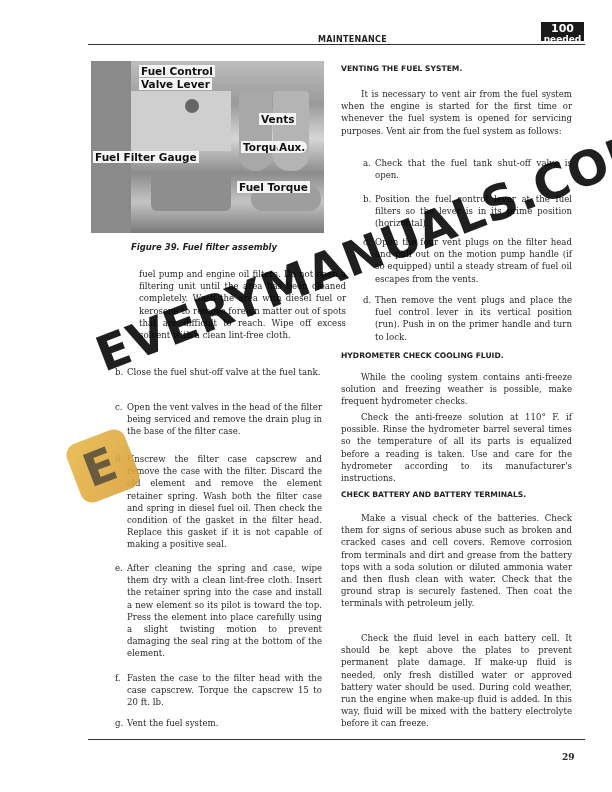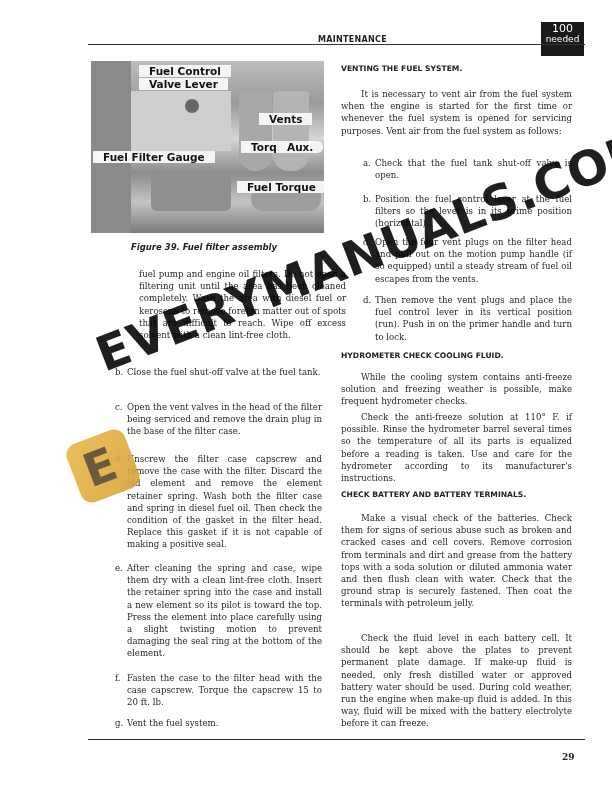--- a/index.html
+++ b/index.html
@@ -1,25 +1,25 @@
 <!DOCTYPE html>
 <html><head>
 <meta charset="utf-8">
 <style>
   html, body { margin:0; padding:0; background:#ffffff; }
   body { width:612px; height:792px; position:relative; overflow:hidden; font-family:"DejaVu Serif", serif; color:#2a2a2a; }
   .header-rule { position:absolute; left:88px; top:44px; width:497px; height:1px; background:#333; }
   .section-tab { position:absolute; left:318px; top:35px; font-family:"DejaVu Sans", sans-serif; font-weight:bold; font-size:8px; letter-spacing:0.3px; color:#222; }
-  .hours-badge { position:absolute; left:541px; top:22px; width:43px; height:34px; background:#1a1a1a; color:#fff; font-family:"DejaVu Sans", sans-serif; font-weight:normal; text-align:center; line-height:11px; padding-top:1px; box-sizing:border-box; }
+  .hours-badge { position:absolute; left:541px; top:22px; width:43px; height:19px; background:#1a1a1a; color:#fff; font-family:"DejaVu Sans", sans-serif; font-weight:bold; text-align:center; line-height:11px; padding-top:1px; box-sizing:border-box; }
   .hours-badge .num { font-size:11px; display:block; }
   .hours-badge .unit { font-size:9px; display:block; }
 
   .figure { position:absolute; left:91px; top:61px; width:233px; height:172px; background:linear-gradient(180deg,#bdbdbd 0%,#9a9a9a 25%,#d6d6d6 45%,#8c8c8c 65%,#c4c4c4 82%,#7a7a7a 100%); overflow:hidden; }
   .fig-shape { position:absolute; }
-  .fig-label { position:absolute; background:#f5f5f5; color:#111; font-family:"DejaVu Sans", sans-serif; font-weight:bold; font-size:10.5px; padding:0 10px; line-height:12px; white-space:nowrap; }
+  .fig-label { position:absolute; background:#f5f5f5; color:#111; font-family:"DejaVu Sans", sans-serif; font-weight:bold; font-size:10.5px; padding:0 2px; line-height:12px; white-space:nowrap; }
   .fig-caption { position:absolute; left:131px; top:242px; font-family:"DejaVu Sans", sans-serif; font-style:italic; font-weight:bold; font-size:8.5px; color:#222; }
 
   .col { position:absolute; font-size:8.6px; line-height:12.2px; text-align:justify; }
   .left { left:115px; width:207px;margin-left:24px; }
   .item { position:absolute; font-size:8.6px; line-height:12.2px; text-align:justify; }
   .item .letter { position:absolute; left:-12px; top:0; }
   .right-head { position:absolute; font-family:"DejaVu Sans", sans-serif; font-weight:bold; font-size:7.6px; color:#222; }
   .indent { text-indent:20px; }
 
   .footer-rule { position:absolute; left:88px; top:739px; width:497px; height:1px; background:#333; }

